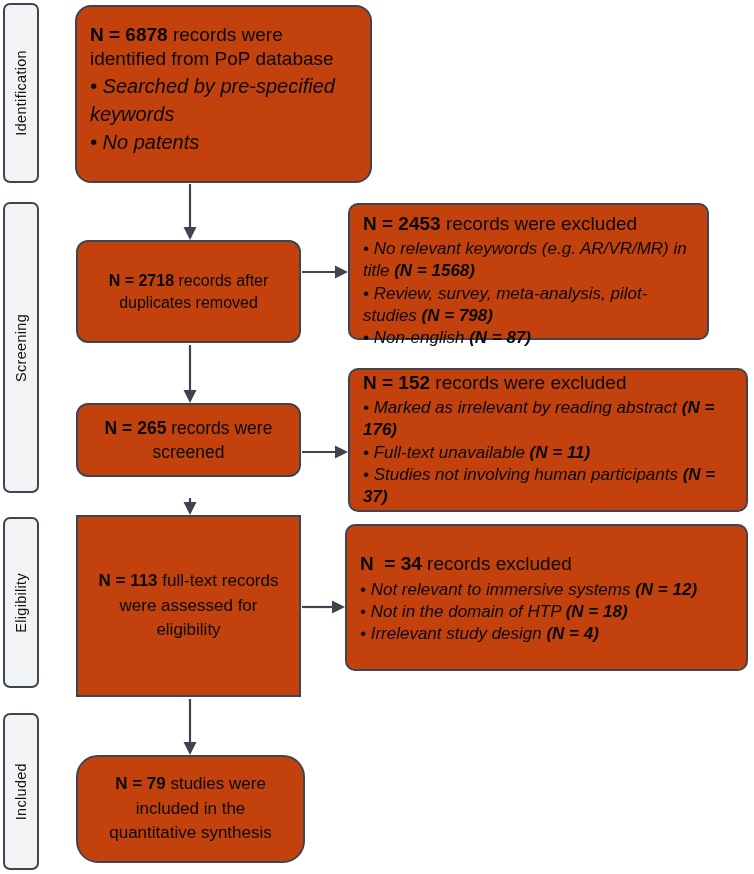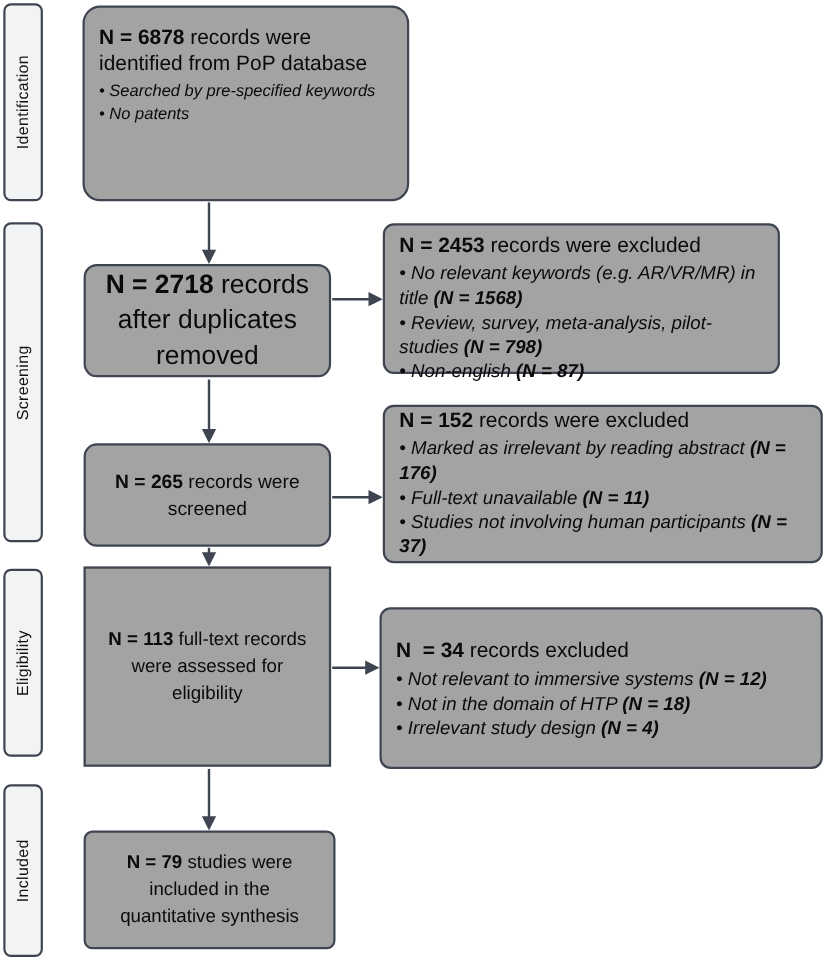--- a/index.html
+++ b/index.html
@@ -8,21 +8,21 @@
     width: 754px;
     height: 874px;
     background: #ffffff;
     font-family: "Liberation Sans", sans-serif;
     color: #0a0a0a;
     overflow: hidden;
   }
   .box {
     position: absolute;
     box-sizing: border-box;
-    background: #a3a3a3;
+    background: #c2410c;
     border: 2px solid #3e4551;
   }
   .sidebar {
     background: #f2f3f5;
     border-radius: 7px;
     display: flex;
     align-items: center;
     justify-content: center;
   }
   .vtext {
@@ -37,31 +37,31 @@
     display: flex;
     align-items: center;
     justify-content: center;
     text-align: center;
     padding: 6px 12px;
   }
   .left-box { padding: 8px 12px 6px 13px; }
   .hd { line-height: 1.28; }
   .hd b { white-space: pre-wrap; }
   .fs19 { font-size: 19px; }
-  .fs20 { font-size: 24px; line-height: 1.35; }
+  .fs20 { font-size: 16px; line-height: 1.35; }
   .fs175 { font-size: 17.5px; line-height: 1.4; }
   .fs17 { font-size: 17px; line-height: 1.45; }
   .bullet {
     font-style: italic;
     font-size: 17px;
     line-height: 1.3;
   }
   .bullet::before { content: "• "; }
   .bullet b { font-weight: bold; }
-  .b1-bullets .bullet { font-size: 15px; line-height: 1.4; }
+  .b1-bullets .bullet { font-size: 20px; line-height: 1.4; }
   .rbox { border-radius: 10px; }
   .rbox .hd { margin-bottom: 2px; }
   .vcenter {
     display: flex;
     flex-direction: column;
     justify-content: center;
   }
   svg.arrows {
     position: absolute;
     left: 0; top: 0;
@@ -93,47 +93,47 @@
     <div class="b1-bullets">
       <div class="bullet"><span>Searched by pre-specified keywords</span></div>
       <div class="bullet"><span>No patents</span></div>
     </div>
   </div>
 
   <div class="box center-box fs20" style="left:76px; top:240px; width:225px; height:103px; border-radius:12px;">
     <div><b>N = 2718</b><span> records after duplicates removed</span></div>
   </div>
 
-  <div class="box center-box fs175" style="left:76px; top:403px; width:225px; height:94px; border-radius:12px;">
+  <div class="box center-box fs175" style="left:76px; top:403px; width:225px; height:74px; border-radius:12px;">
     <div><b>N = 265</b><span> records were screened</span></div>
   </div>
 
   <div class="box center-box fs17" style="left:76px; top:515px; width:225px; height:182px; border-radius:0;">
     <div><b>N = 113</b><span> full-text records were assessed for eligibility</span></div>
   </div>
 
-  <div class="box center-box fs17" style="left:76px; top:755px; width:229px; height:108px; border-radius:8px;">
+  <div class="box center-box fs17" style="left:76px; top:755px; width:229px; height:108px; border-radius:22px;">
     <div><b>N = 79</b><span> studies were included in the quantitative synthesis</span></div>
   </div>
 
   <div class="box left-box rbox" style="left:348px; top:203px; width:361px; height:137px; padding-top:7px;">
     <div class="hd fs19"><b>N = 2453</b><span> records were excluded</span></div>
     <div class="bullet"><span>No relevant keywords (e.g. AR/VR/MR) in title </span><b>(N = 1568)</b></div>
     <div class="bullet"><span>Review, survey, meta-analysis, pilot-studies </span><b>(N = 798)</b></div>
     <div class="bullet"><span>Non-english </span><b>(N = 87)</b></div>
   </div>
 
   <div class="box left-box rbox" style="left:348px; top:368px; width:400px; height:144px; padding-top:1px;">
     <div class="hd fs19"><b>N = 152</b><span> records were excluded</span></div>
     <div class="bullet"><span>Marked as irrelevant by reading abstract </span><b>(N = 176)</b></div>
     <div class="bullet"><span>Full-text unavailable </span><b>(N = 11)</b></div>
     <div class="bullet"><span>Studies not involving human participants </span><b>(N = 37)</b></div>
   </div>
 
-  <div class="box left-box rbox vcenter" style="left:345px; top:552px; width:403px; height:147px;">
+  <div class="box left-box rbox vcenter" style="left:345px; top:524px; width:403px; height:147px;">
     <div class="hd fs19"><b>N  = 34</b><span> records excluded</span></div>
     <div class="bullet"><span>Not relevant to immersive systems </span><b>(N = 12)</b></div>
     <div class="bullet"><span>Not in the domain of HTP </span><b>(N = 18)</b></div>
     <div class="bullet"><span>Irrelevant study design </span><b>(N = 4)</b></div>
   </div>
 
   <svg class="arrows" width="754" height="874" viewBox="0 0 754 874">
     <g>
       <line x1="190" y1="184" x2="190" y2="228"></line>
       <polygon points="190,240 183.5,227 196.5,227"></polygon>

